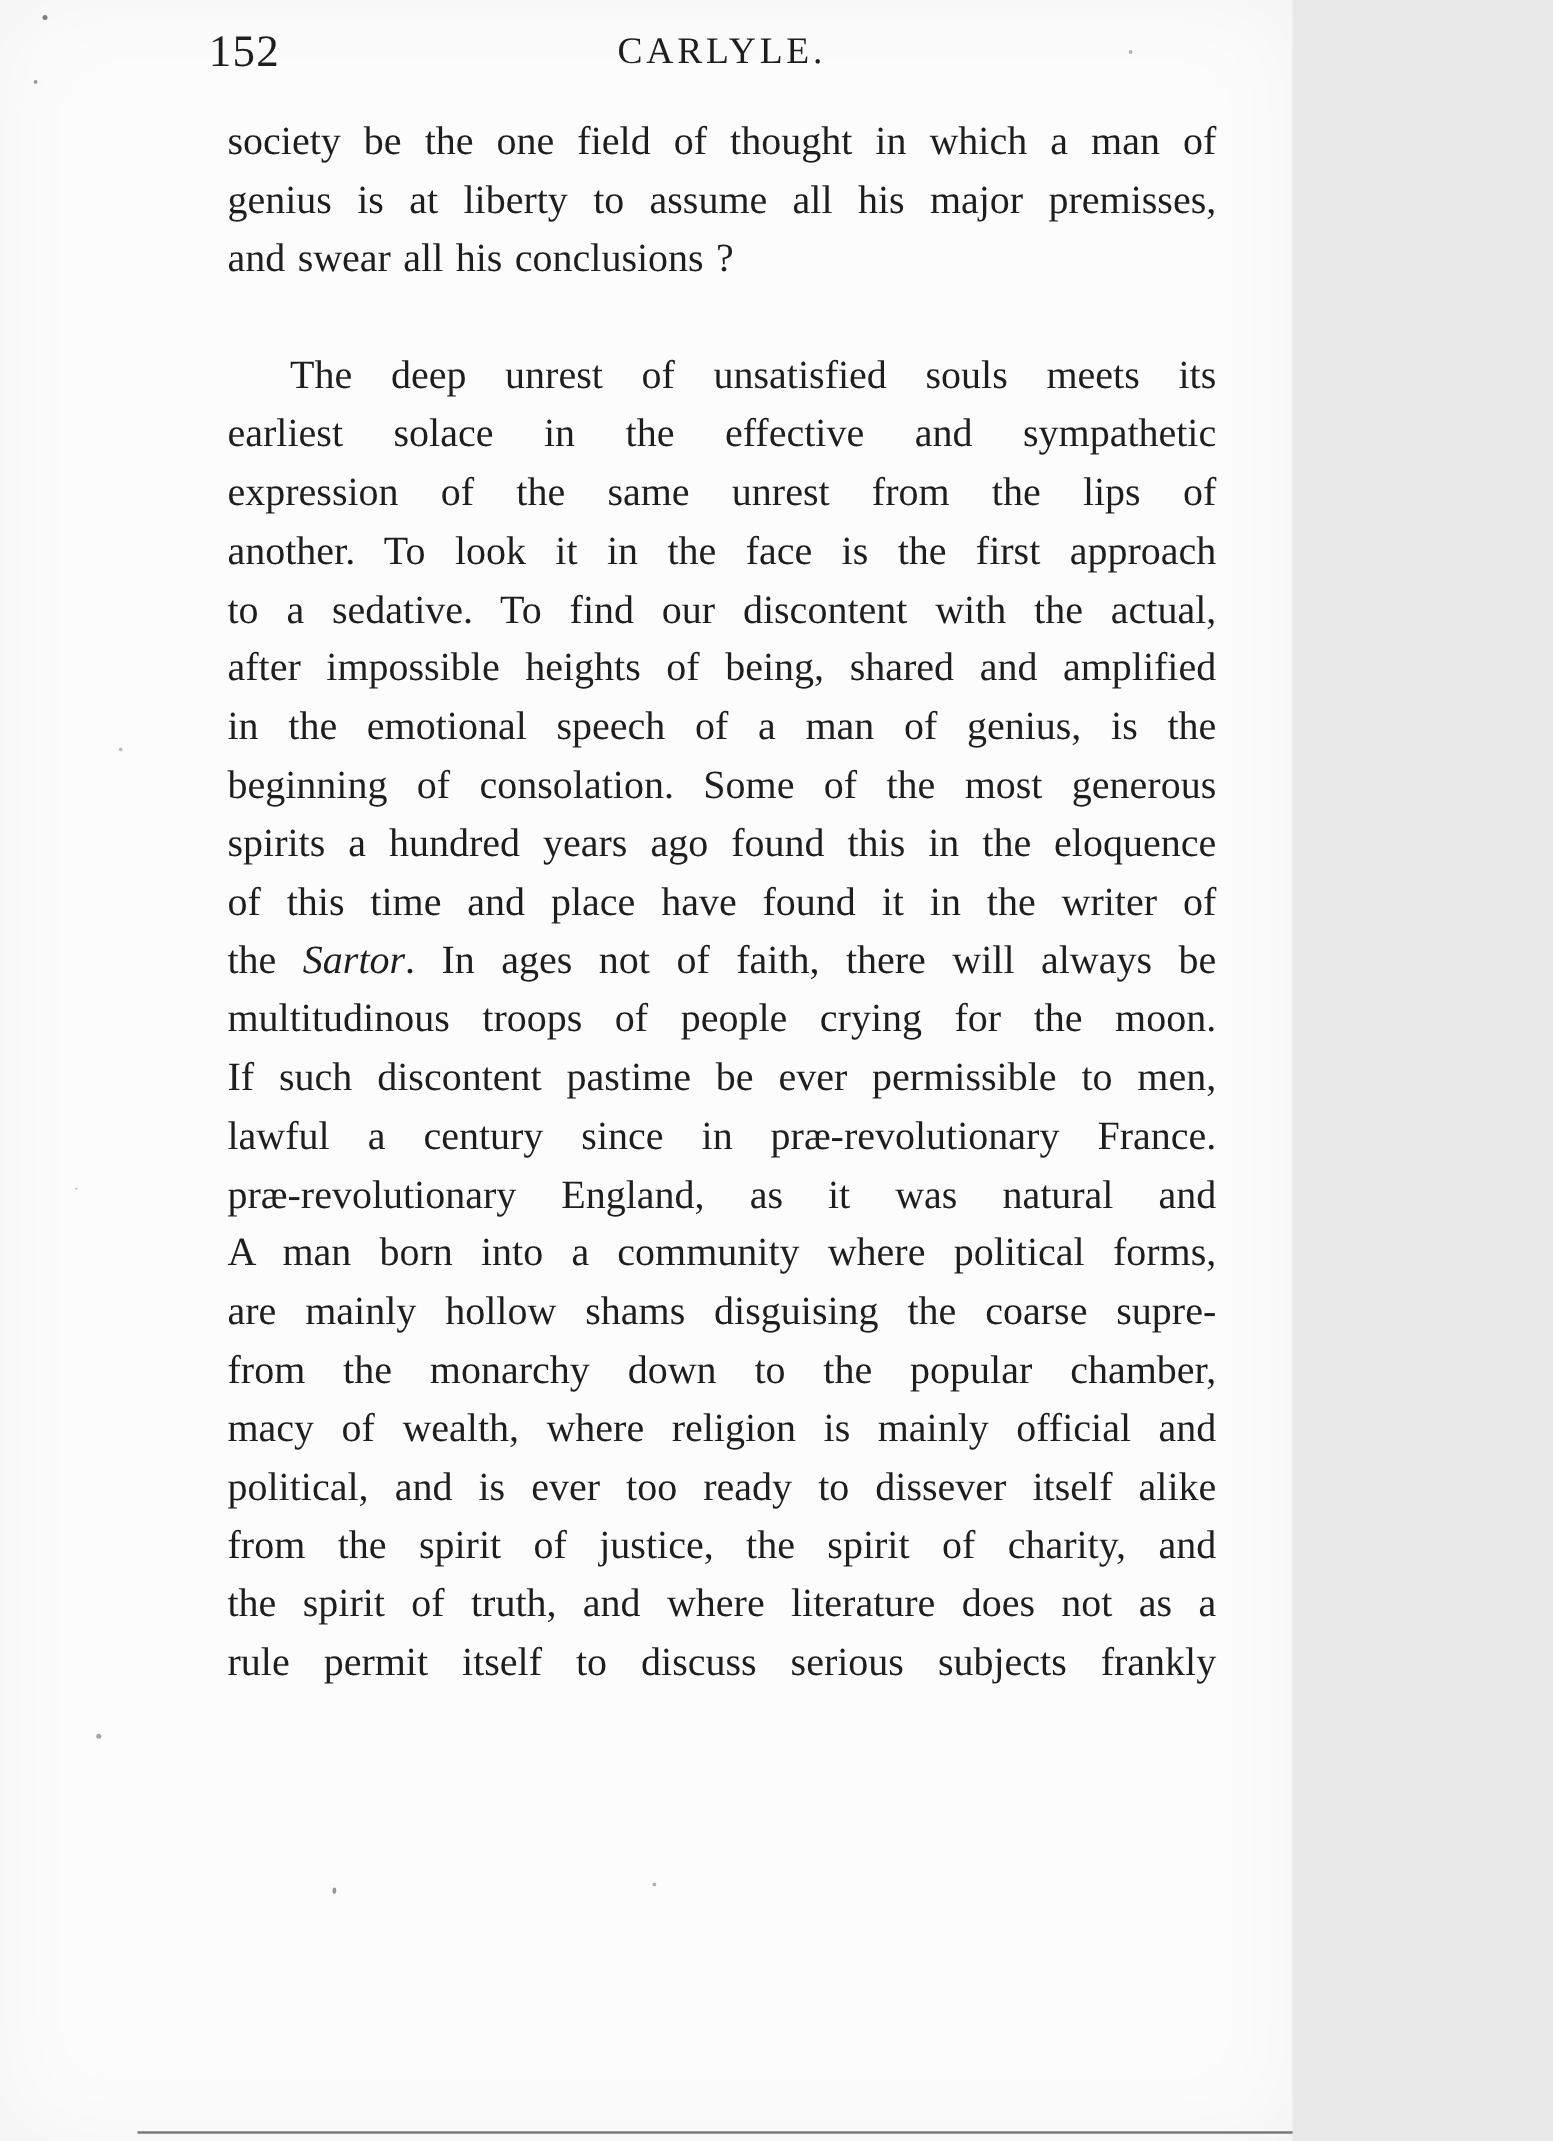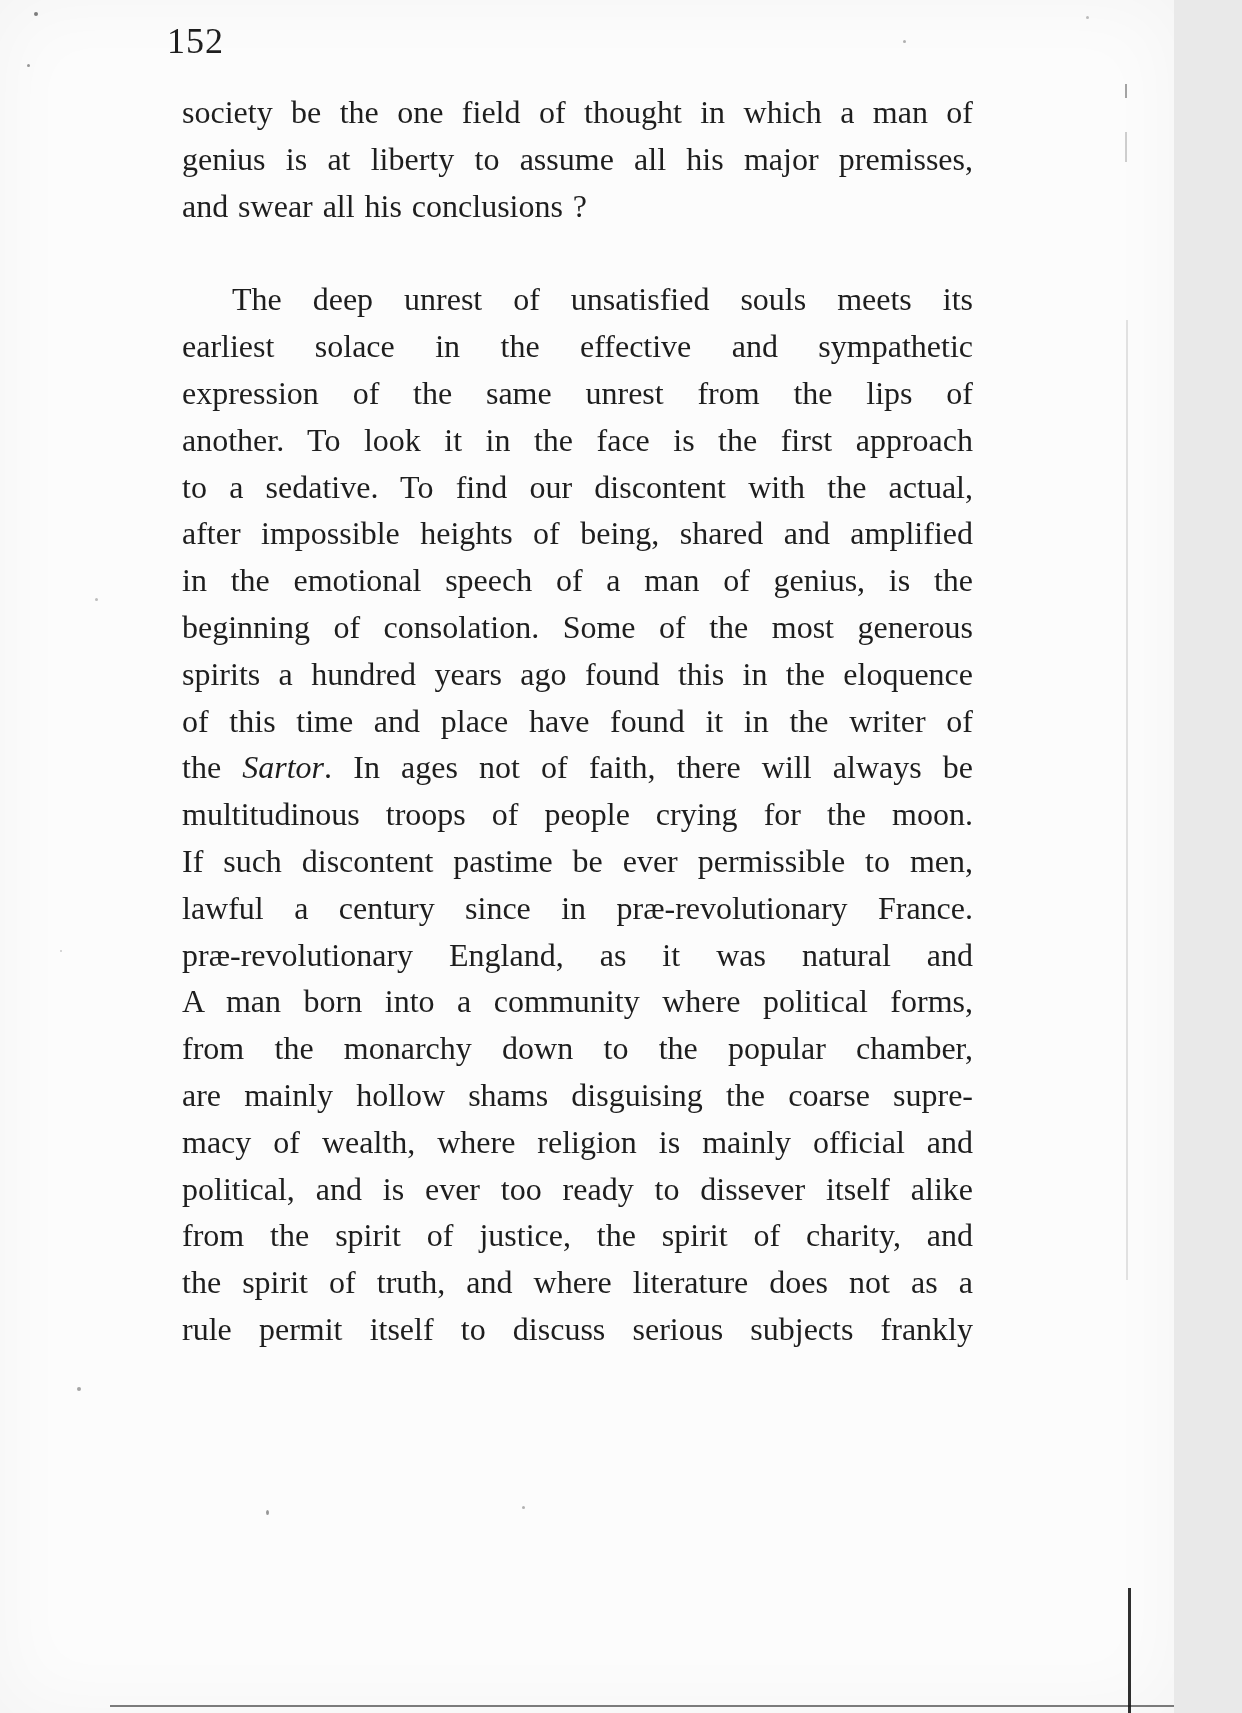--- a/index.html
+++ b/index.html
@@ -2,21 +2,21 @@
 <html><head>
 <meta charset="utf-8">
 <style>
   html, body {
     margin: 0;
     padding: 0;
     background: #e9e9e9;
   }
   .page {
     position: relative;
-    width: 1174px;
+    width: 1034px;
     height: 1713px;
     background: #fcfcfc;
     overflow: hidden;
     font-family: "Liberation Serif", "DejaVu Serif", serif;
     color: #1e1e1e;
     box-shadow: inset 0 0 80px rgba(0,0,0,0.035);
   }
   .page-header {
     position: absolute;
     top: 20px;
@@ -64,20 +64,21 @@
   .artifact { position: absolute; background: #000; }
   .speck { position: absolute; background: #000; border-radius: 50%; }
 </style>
 </head>
 <body>
 
 <div class="page">
 
   <div class="page-header">
     <span class="page-number">152</span>
+    <span class="running-header">CARLYLE.</span>
   </div>
 
   <div class="text-block">
       <div class="paragraph">
         <div class="line">society be the one field of thought in which a man of</div>
         <div class="line">genius is at liberty to assume all his major premisses,</div>
         <div class="line end">and swear all his conclusions ?</div>
       </div>
       <div class="paragraph indent">
         <div class="line">The deep unrest of unsatisfied souls meets its</div>
@@ -89,22 +90,22 @@
         <div class="line">in the emotional speech of a man of genius, is the</div>
         <div class="line">beginning of consolation.  Some of the most generous</div>
         <div class="line">spirits a hundred years ago found this in the eloquence</div>
         <div class="line">of this time and place have found it in the writer of</div>
         <div class="line">the <i>Sartor</i>.  In ages not of faith, there will always be</div>
         <div class="line">multitudinous troops of people crying for the moon.</div>
         <div class="line">If such discontent pastime be ever permissible to men,</div>
         <div class="line">lawful a century since in præ-revolutionary France.</div>
         <div class="line">præ-revolutionary England, as it was natural and</div>
         <div class="line">A man born into a community where political forms,</div>
+        <div class="line">are mainly hollow shams disguising the coarse supre-</div>
         <div class="line">from the monarchy down to the popular chamber,</div>
-        <div class="line">are mainly hollow shams disguising the coarse supre-</div>
         <div class="line">macy of wealth, where religion is mainly official and</div>
         <div class="line">political, and is ever too ready to dissever itself alike</div>
         <div class="line">from the spirit of justice, the spirit of charity, and</div>
         <div class="line">the spirit of truth, and where literature does not as a</div>
         <div class="line">rule permit itself to discuss serious subjects frankly</div>
       </div>
     </div>
 
   <div class="artifact" style="left:1126px; top:320px; width:2px; height:960px; background:rgba(0,0,0,0.10);"></div>
   <div class="artifact" style="left:1125px; top:84px; width:2px; height:14px; background:rgba(0,0,0,0.35);"></div>

